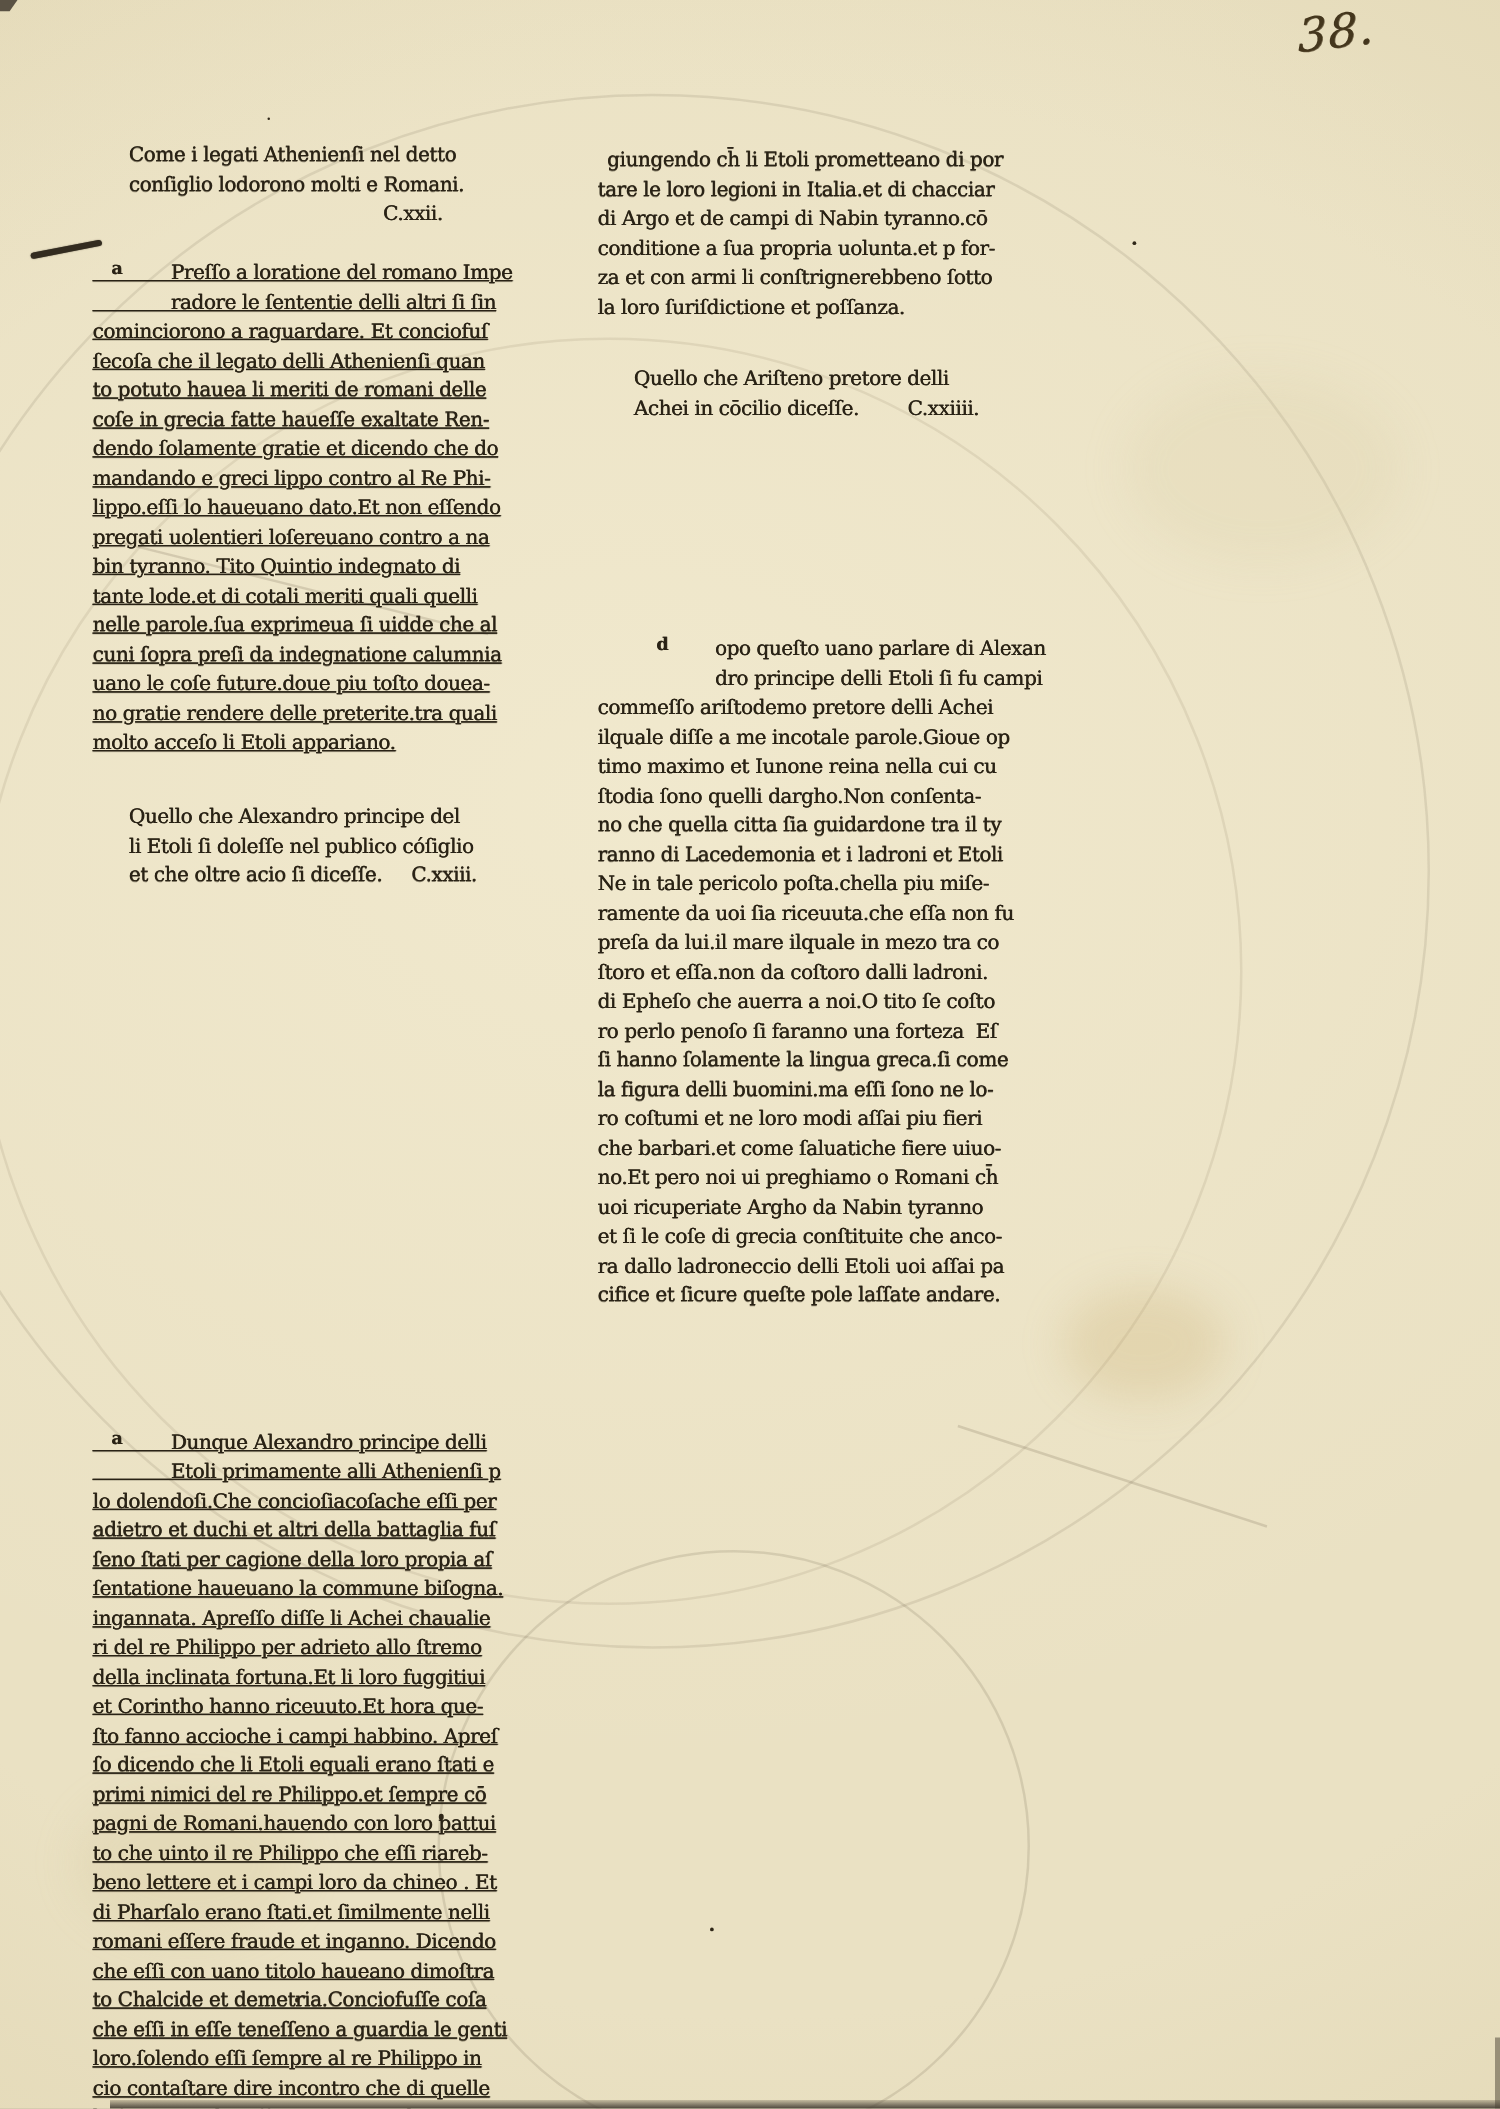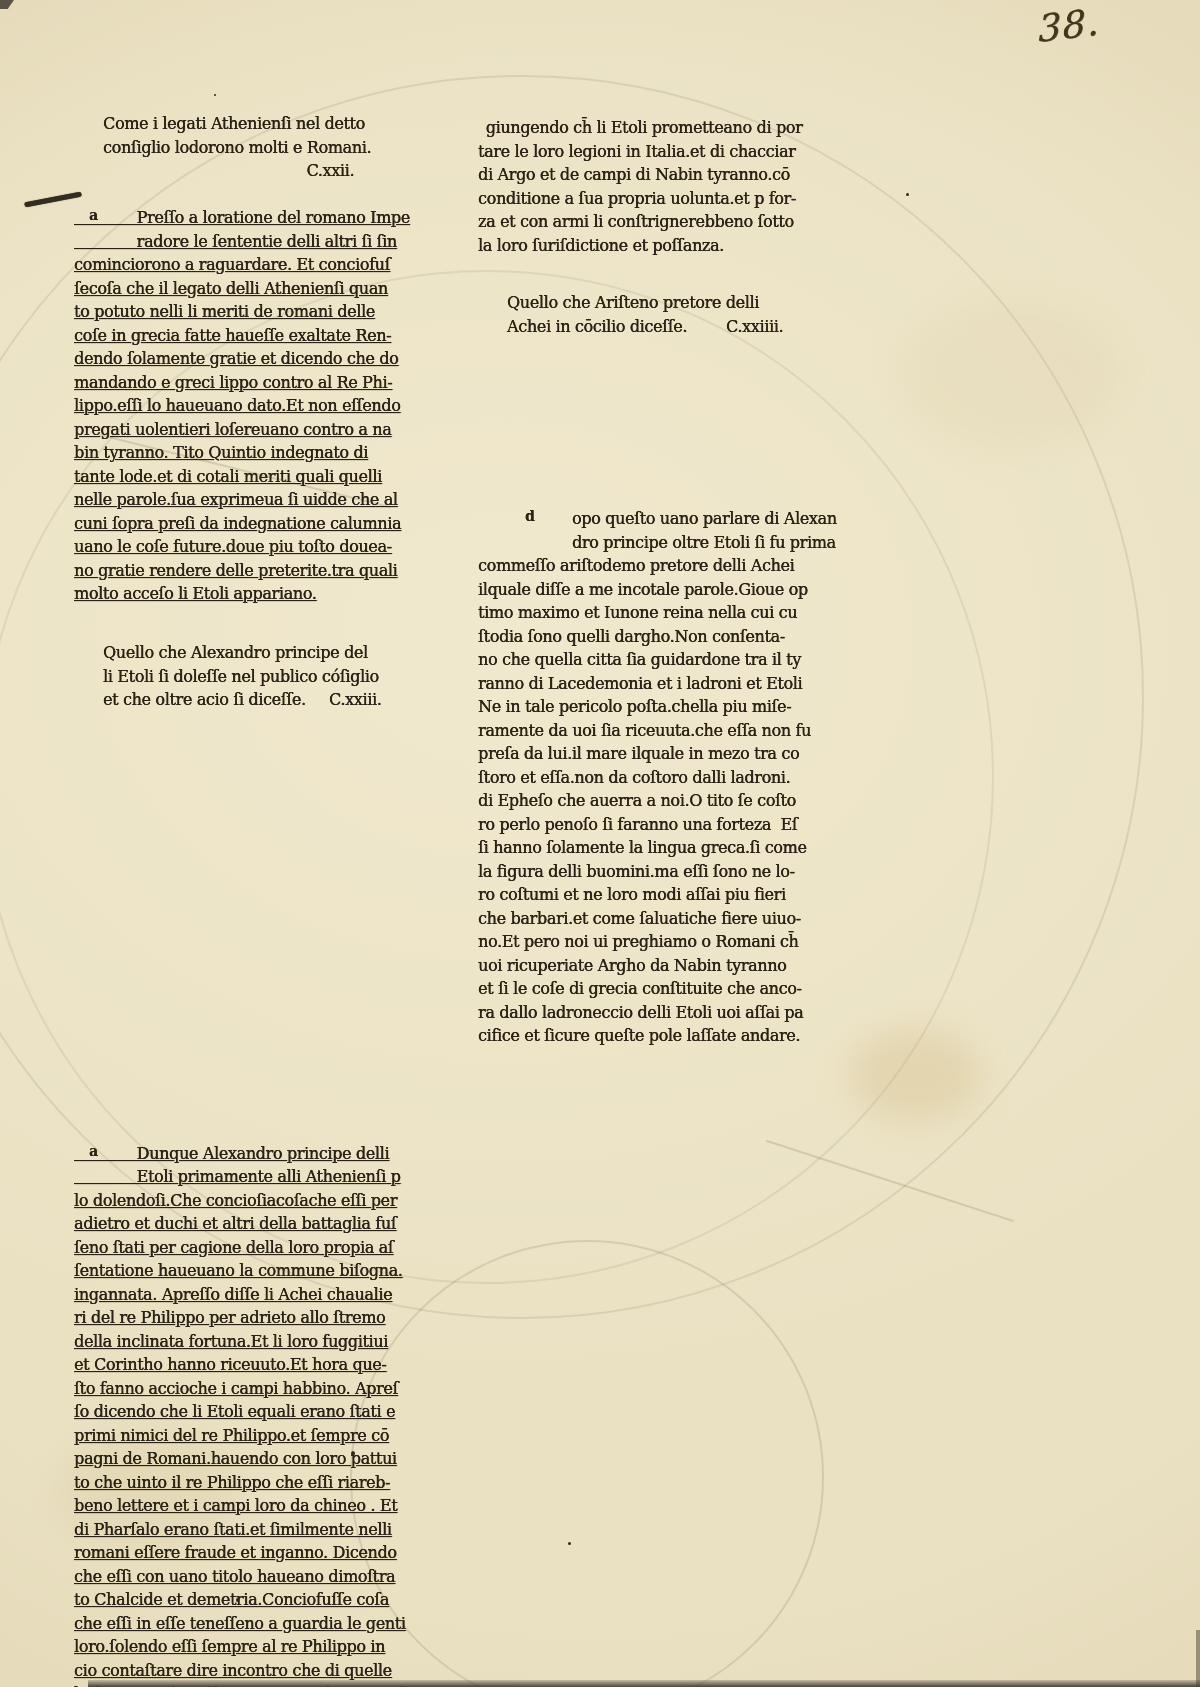--- a/index.html
+++ b/index.html
@@ -90,21 +90,21 @@
         <div class="tline">             C.xxii.</div>
       </div>
 
     <div class="block para" style="top:206px;">
       <span class="guide gl">a</span>
       <div>
           <div class="tline">    Preſſo a loratione del romano Impe</div>
           <div class="tline">    radore le ſententie delli altri ſi ſin</div>
           <div class="tline">cominciorono a raguardare. Et conciofuſ</div>
           <div class="tline">ſecoſa che il legato delli Athenienſi quan</div>
-          <div class="tline">to potuto nelli li meriti de romani delle</div>
+          <div class="tline">to potuto hauea li meriti de romani delle</div>
           <div class="tline">coſe in grecia fatte haueſſe exaltate Ren-</div>
           <div class="tline">dendo ſolamente gratie et dicendo che do</div>
           <div class="tline">mandando e greci lippo contro al Re Phi-</div>
           <div class="tline">lippo.eſſi lo haueuano dato.Et non eſſendo</div>
           <div class="tline">pregati uolentieri loſereuano contro a na</div>
           <div class="tline">bin tyranno. Tito Quintio indegnato di</div>
           <div class="tline">tante lode.et di cotali meriti quali quelli</div>
           <div class="tline">nelle parole.ſua exprimeua ſi uidde che al</div>
           <div class="tline">cuni ſopra preſi da indegnatione calumnia</div>
           <div class="tline">uano le coſe future.doue piu toſto douea-</div>
@@ -166,21 +166,21 @@
           <div class="tline">conditione a ſua propria uolunta.et p for-</div>
           <div class="tline">za et con armi li conſtrignerebbeno ſotto</div>
           <div class="tline">la loro ſuriſdictione et poſſanza.</div>
         </div>
     </div>
 
     <div class="block para" style="top:366px;">
       <span class="guide gr">d</span>
       <div>
           <div class="tline">      opo queſto uano parlare di Alexan</div>
-          <div class="tline">      dro principe oltre Etoli ſi fu prima</div>
+          <div class="tline">      dro principe delli Etoli ſi fu campi</div>
           <div class="tline">commeſſo ariſtodemo pretore delli Achei</div>
           <div class="tline">ilquale diſſe a me incotale parole.Gioue op</div>
           <div class="tline">timo maximo et Iunone reina nella cui cu</div>
           <div class="tline">ſtodia ſono quelli dargho.Non conſenta-</div>
           <div class="tline">no che quella citta ſia guidardone tra il ty</div>
           <div class="tline">ranno di Lacedemonia et i ladroni et Etoli</div>
           <div class="tline">Ne in tale pericolo poſta.chella piu miſe-</div>
           <div class="tline">ramente da uoi ſia riceuuta.che eſſa non fu</div>
           <div class="tline">preſa da lui.il mare ilquale in mezo tra co</div>
           <div class="tline">ſtoro et eſſa.non da coſtoro dalli ladroni.</div>

